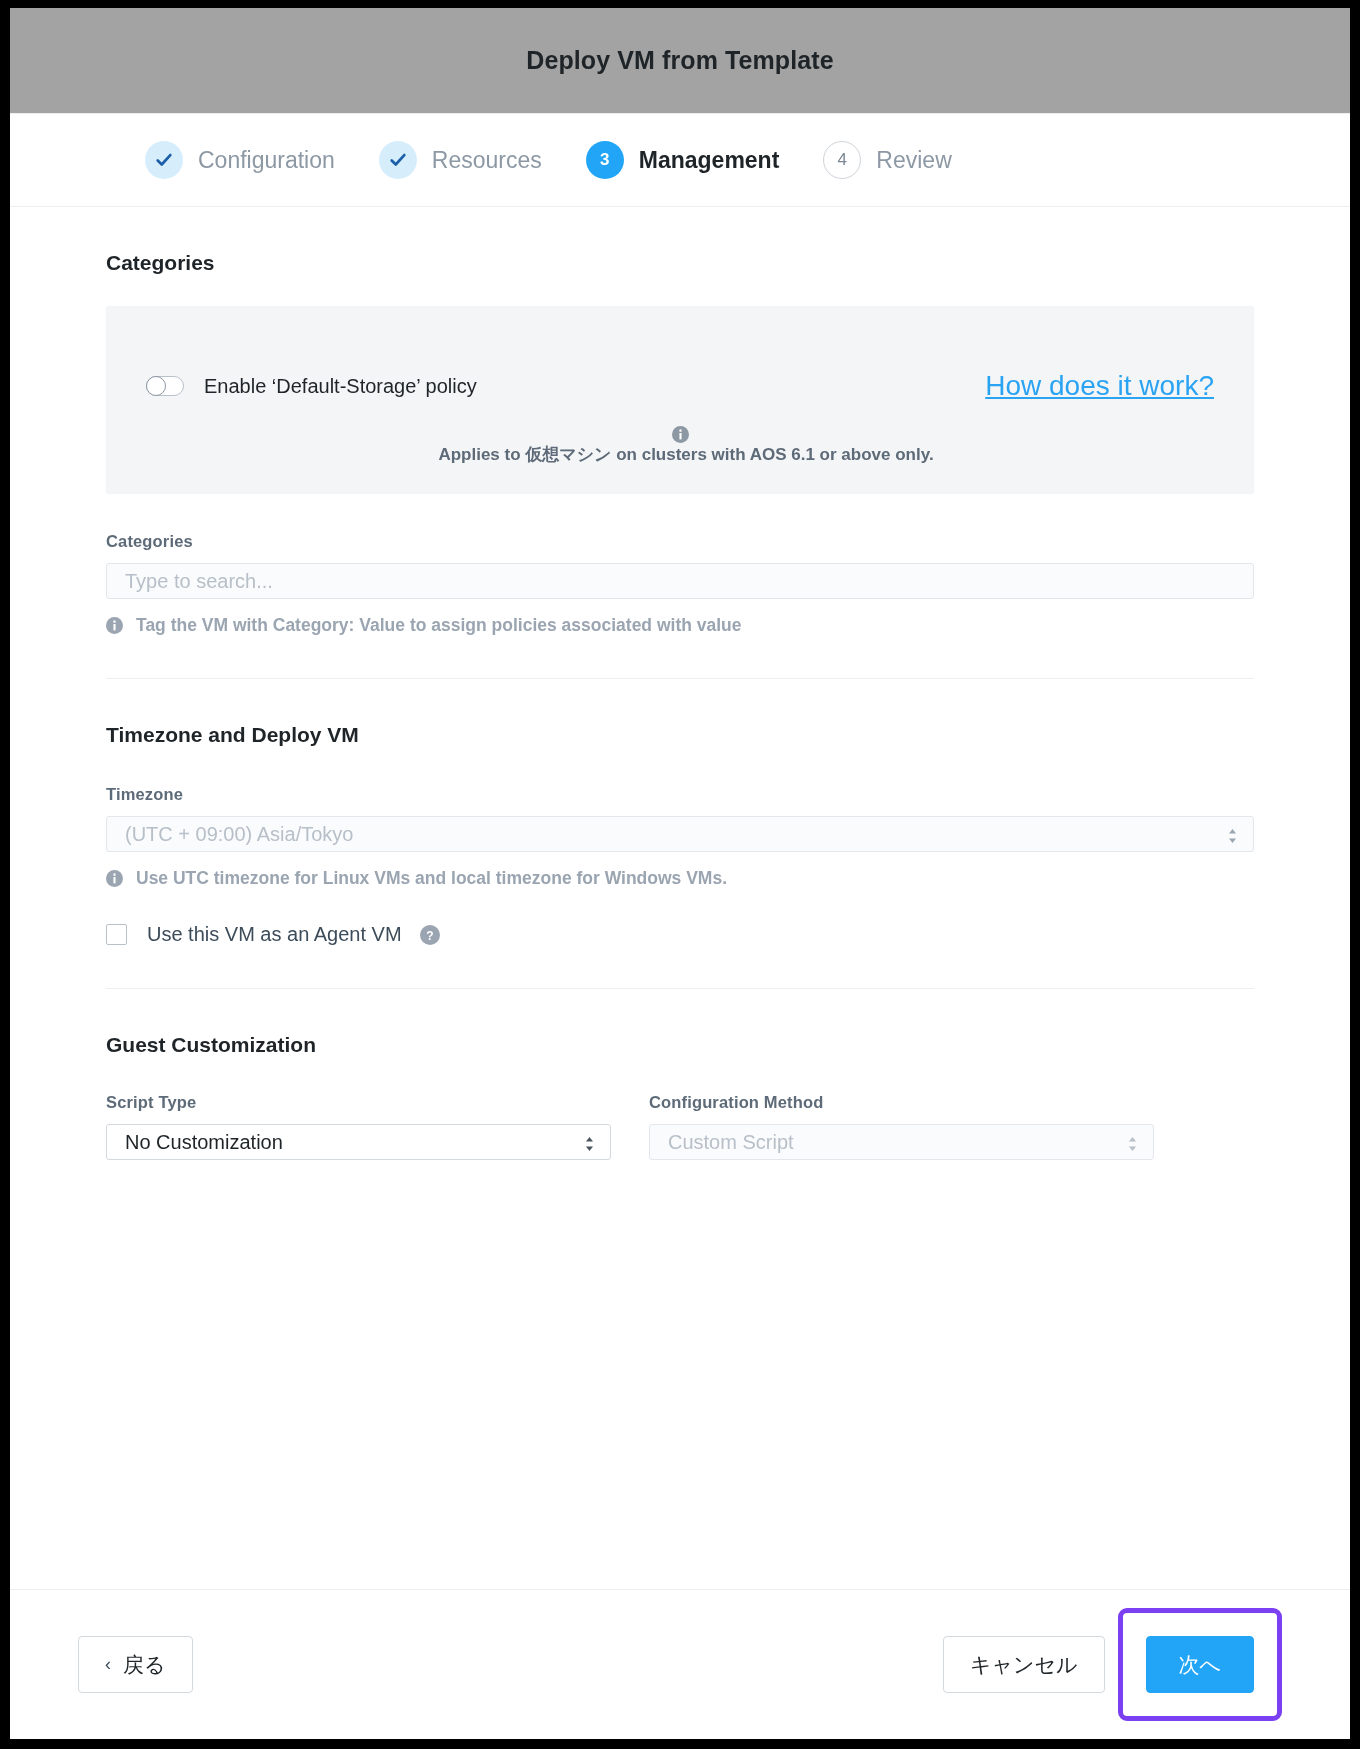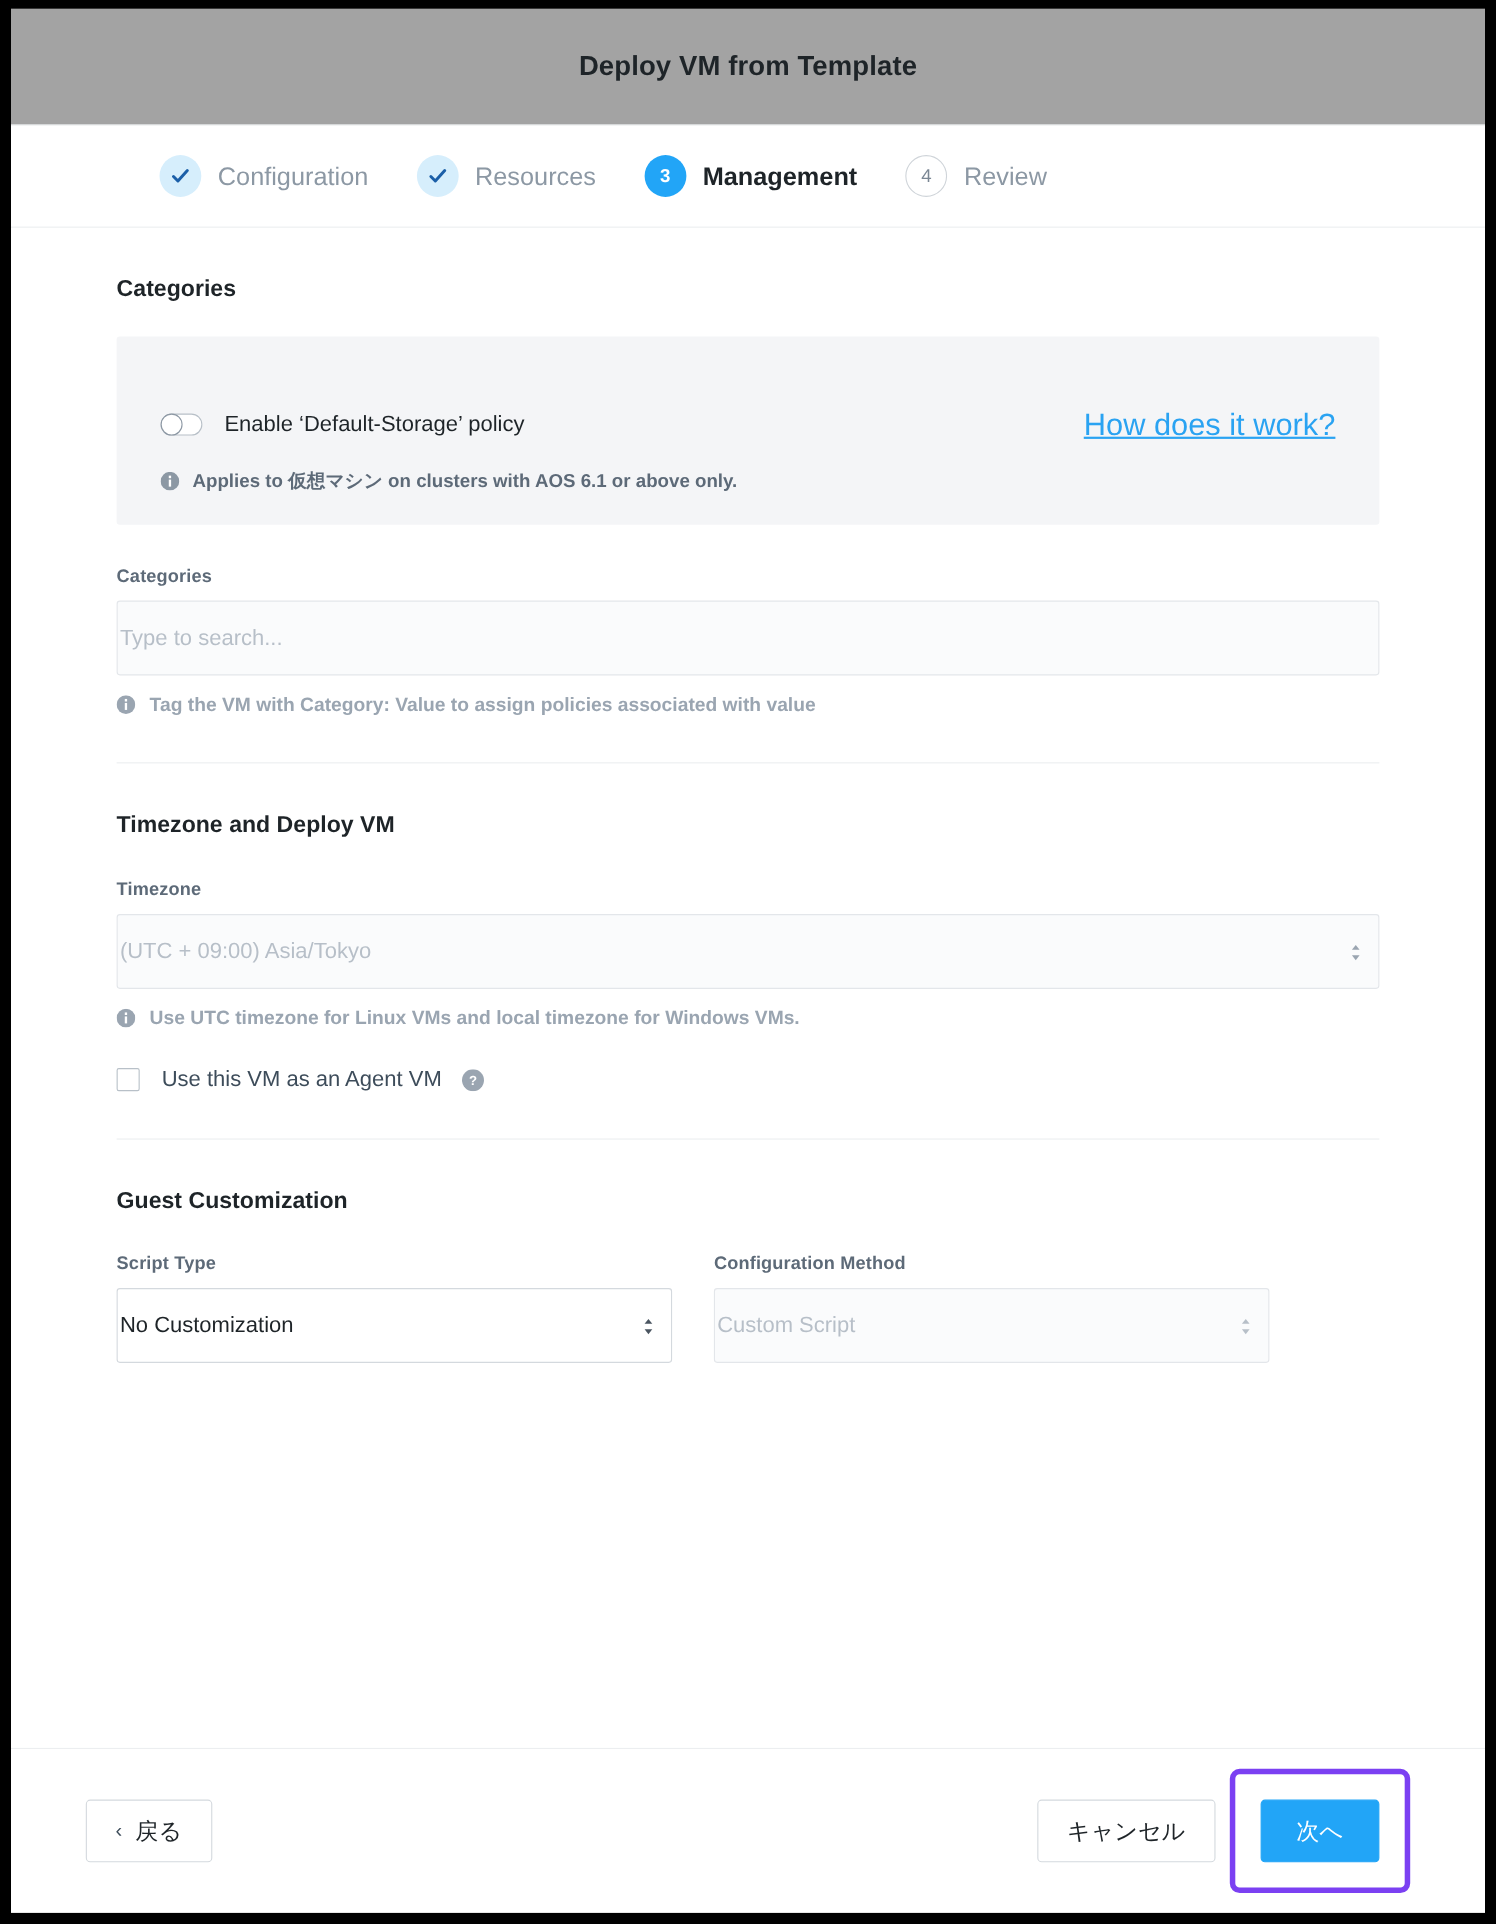--- a/index.html
+++ b/index.html
@@ -174,20 +174,21 @@
   .link {
     font-size: 28px;
     color: #2aa3f2;
     text-decoration: underline;
     cursor: pointer;
   }
   .note-row {
     display: flex;
     align-items: center;
     margin-top: 24px;
+    flex-direction: column;
   }
   .info-icon {
     width: 17px;
     height: 17px;
     flex: 0 0 auto;
   }
   .note-text {
     margin-left: 12px;
     font-size: 17px;
     color: #5d6a78;
@@ -199,27 +200,27 @@
     margin-top: 38px;
   }
   .field-label {
     font-size: 16.5px;
     font-weight: bold;
     color: #5d6a78;
     margin-bottom: 12px;
     letter-spacing: .15px;
   }
   .input-box {
-    height: 68px;
+    height: 36px;
     border: 1px solid #e3e6ea;
     border-radius: 3px;
     background: #fafbfc;
     display: flex;
     align-items: center;
-    padding: 0 2px;
+    padding: 0 18px;
     box-sizing: border-box;
     font-size: 20px;
     color: #b7bfc8;
     position: relative;
   }
   .input-box.white { background: #ffffff; color: #1e2428; border-color: #d4d9de; }
   .helper-row {
     display: flex;
     align-items: center;
     margin-top: 16px;

